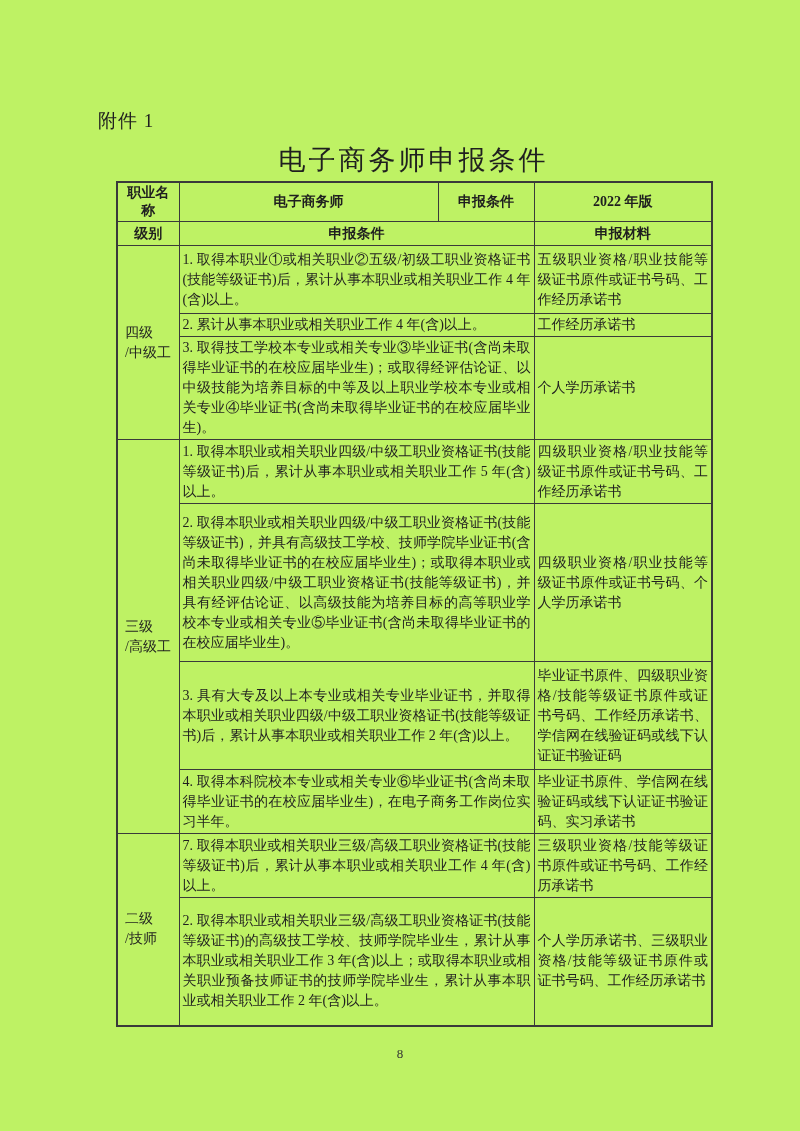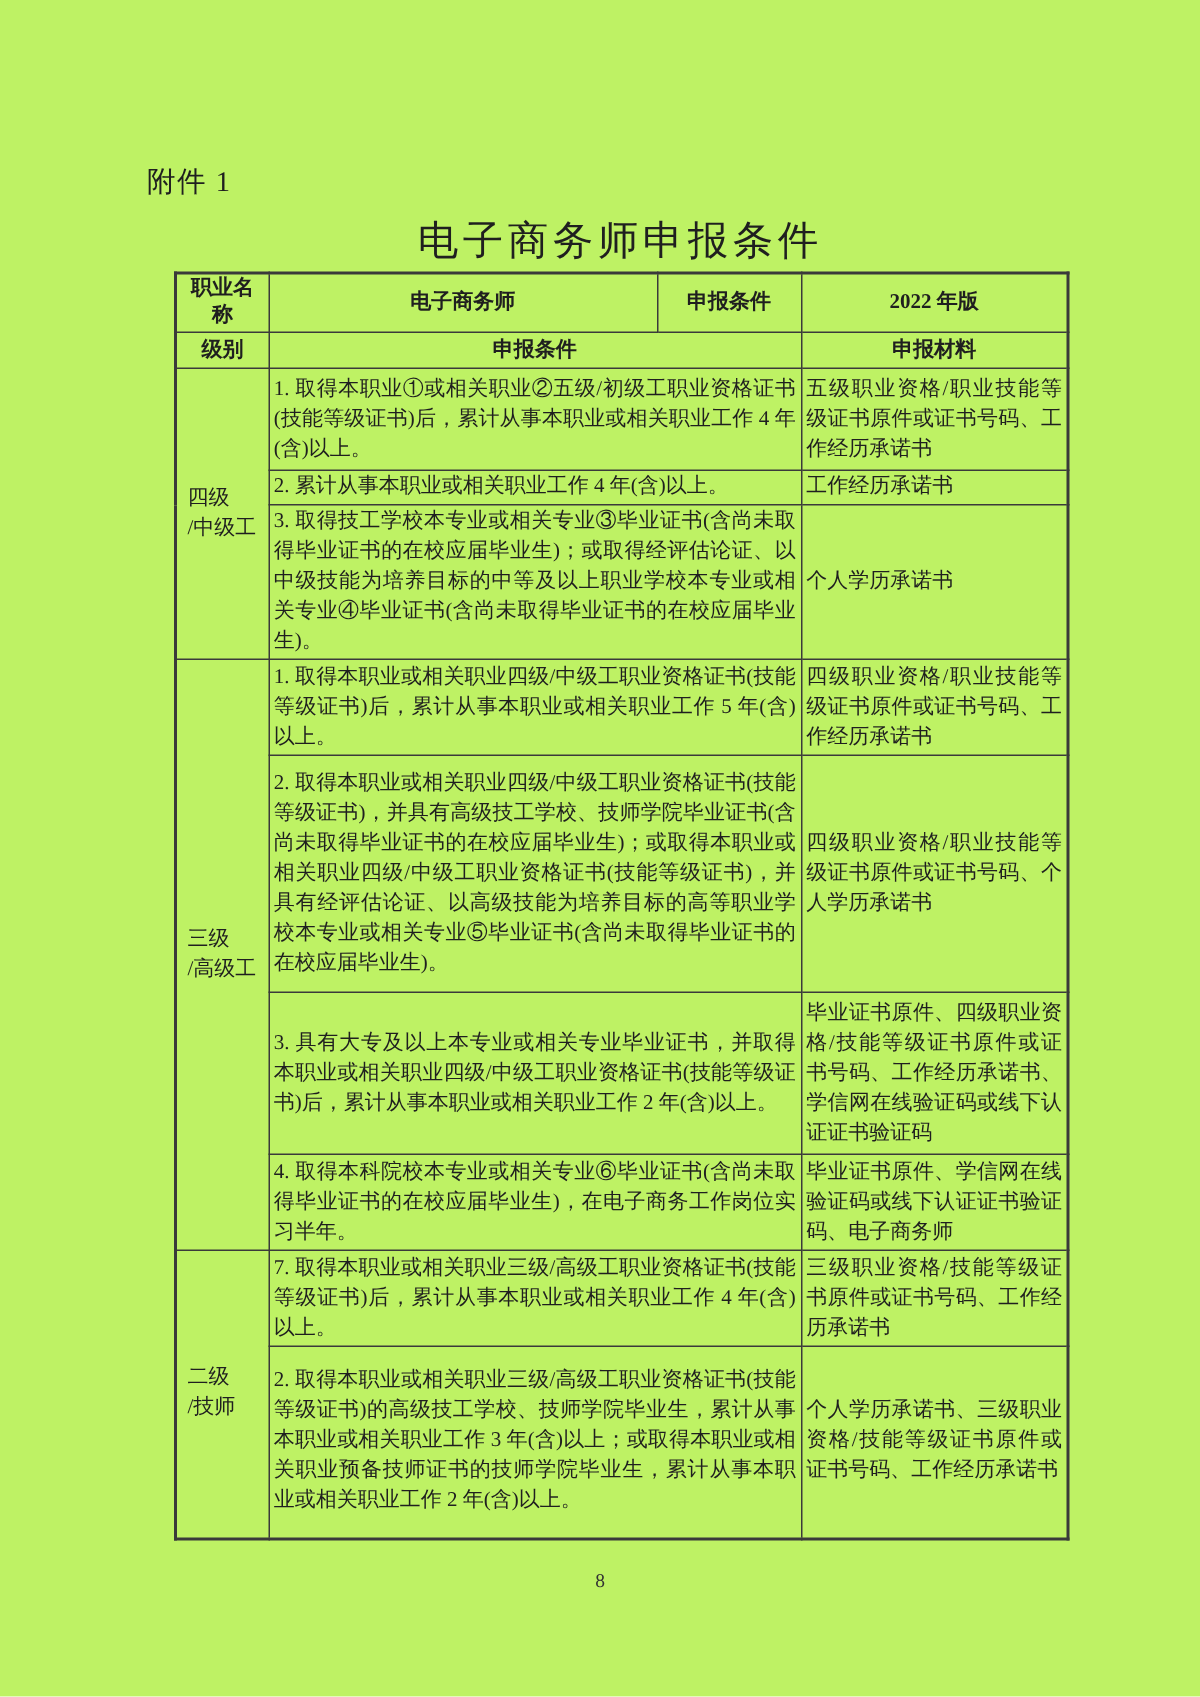--- a/index.html
+++ b/index.html
@@ -141,21 +141,21 @@
     <tr style="height:158px;">
       <td colspan="2" class="cond-cell">2. 取得本职业或相关职业四级/中级工职业资格证书(技能等级证书)，并具有高级技工学校、技师学院毕业证书(含尚未取得毕业证书的在校应届毕业生)；或取得本职业或相关职业四级/中级工职业资格证书(技能等级证书)，并具有经评估论证、以高级技能为培养目标的高等职业学校本专业或相关专业⑤毕业证书(含尚未取得毕业证书的在校应届毕业生)。</td>
       <td class="mat-cell">四级职业资格/职业技能等级证书原件或证书号码、个人学历承诺书</td>
     </tr>
     <tr style="height:108px;">
       <td colspan="2" class="cond-cell">3. 具有大专及以上本专业或相关专业毕业证书，并取得本职业或相关职业四级/中级工职业资格证书(技能等级证书)后，累计从事本职业或相关职业工作 2 年(含)以上。</td>
       <td class="mat-cell">毕业证书原件、四级职业资格/技能等级证书原件或证书号码、工作经历承诺书、学信网在线验证码或线下认证证书验证码</td>
     </tr>
     <tr style="height:64px;">
       <td colspan="2" class="cond-cell">4. 取得本科院校本专业或相关专业⑥毕业证书(含尚未取得毕业证书的在校应届毕业生)，在电子商务工作岗位实习半年。</td>
-      <td class="mat-cell">毕业证书原件、学信网在线验证码或线下认证证书验证码、电子商务师</td>
+      <td class="mat-cell">毕业证书原件、学信网在线验证码或线下认证证书验证码、实习承诺书</td>
     </tr>
 
     <tr style="height:64px;">
       <td rowspan="2" class="level-cell">
         <div>二级</div>
         <div>/技师</div>
       </td>
       <td colspan="2" class="cond-cell">7. 取得本职业或相关职业三级/高级工职业资格证书(技能等级证书)后，累计从事本职业或相关职业工作 4 年(含)以上。</td>
       <td class="mat-cell">三级职业资格/技能等级证书原件或证书号码、工作经历承诺书</td>
     </tr>

